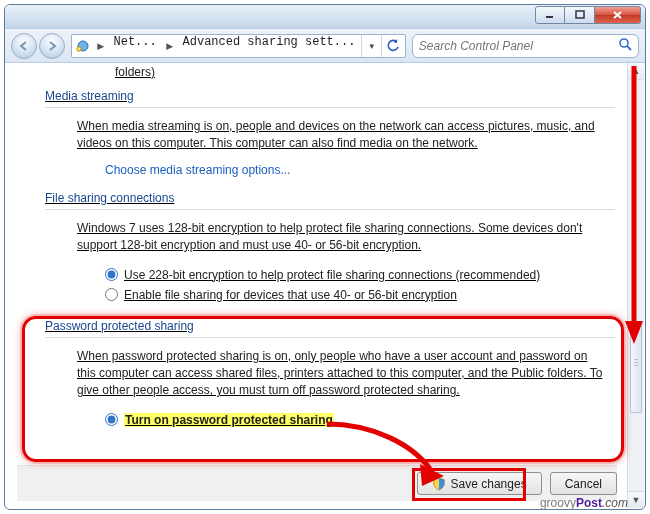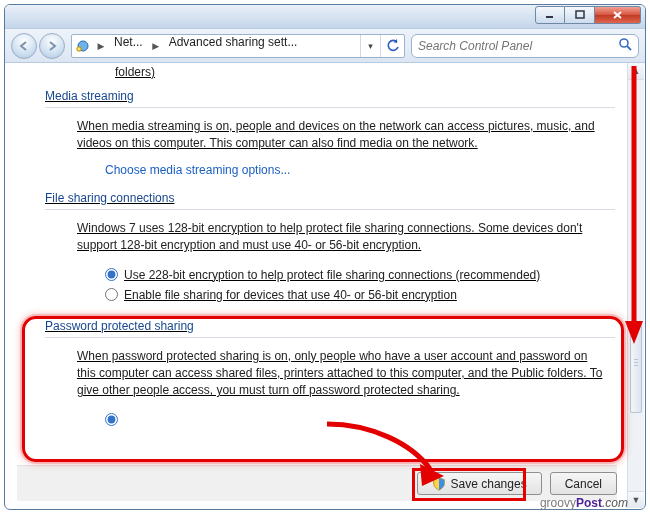--- a/index.html
+++ b/index.html
@@ -31,21 +31,21 @@
     border-bottom: 1px solid #b7cbe3; display:flex; align-items:center; padding: 3px 6px;
   }
   .navbtns { display:flex; margin-right:6px; }
   .navcircle { width:26px; height:26px; border-radius:50%; border:1px solid #99adc6;
     background: radial-gradient(circle at 50% 30%, #fdfefe, #cfe0f1 60%, #a8c2dc);
     display:flex; align-items:center; justify-content:center; color:#7b93ad; font-size:14px; }
   .navcircle + .navcircle { margin-left:2px; }
   .addr { flex: 1 1 auto; height:24px; border:1px solid #9bb3cf; background:#fff; border-radius:2px;
     display:flex; align-items:center; font-size:12px; color:#222; overflow:hidden; }
   .addr .seg-icon { width:22px; display:flex; align-items:center; justify-content:center; }
-  .addr .crumb { padding: 0 6px 8px 6px; white-space:nowrap; height:100%; display:flex; align-items:center; }
+  .addr .crumb { padding: 0 6px 8px 6px; white-space:nowrap; height:100%; display:flex; align-items:center;font-family:Liberation Mono, monospace; }
   .addr .chev { width:14px; color:#555; display:flex; align-items:center; justify-content:center; height:100%; border-left:1px solid transparent; border-right:1px solid transparent; font-size:9px; }
   .addr .dd { width:20px; border-left:1px solid #cfd9e6; display:flex; align-items:center; justify-content:center; height:100%; font-size:9px; color:#444; }
   .addr .refresh { width:24px; border-left:1px solid #cfd9e6; display:flex; align-items:center; justify-content:center; height:100%; color:#2a5bbf; font-size:13px; }
   .searchbox { margin-left:6px; width:228px; height:24px; border:1px solid #9bb3cf; background:#fff; border-radius:6px;
     display:flex; align-items:center; padding:0 6px; }
   .searchbox input { flex:1; border:none; outline:none; font-size:12px; font-style:italic; color:#888; background:transparent; }
   .searchbox .mag { color:#3a6fc3; font-size:13px; }
 
   
   .content-wrap { position:absolute; top:58px; left:0; right:0; bottom:0; display:flex;text-decoration:underline; }
@@ -184,20 +184,21 @@
             <span>Enable file sharing for devices that use 40- or 56-bit encryption</span>
           </label>
         </div>
 
         <div class="section-h" style="margin-top:14px">Password protected sharing</div>
         <div class="rule"></div>
         <div class="para">When password protected sharing is on, only people who have a user account and password on this computer can access shared files, printers attached to this computer, and the Public folders. To give other people access, you must turn off password protected sharing.</div>
         <div class="radios">
           <label class="radio-row">
             <input type="radio" name="pps" checked="" style="">
+            <span class="hl">Turn on password protected sharing</span>
           </label>
         </div>
 
       </div>
     </div>
   </div>
 
   <div class="btnbar">
     <button>
       <svg class="shield" viewBox="0 0 16 16">

